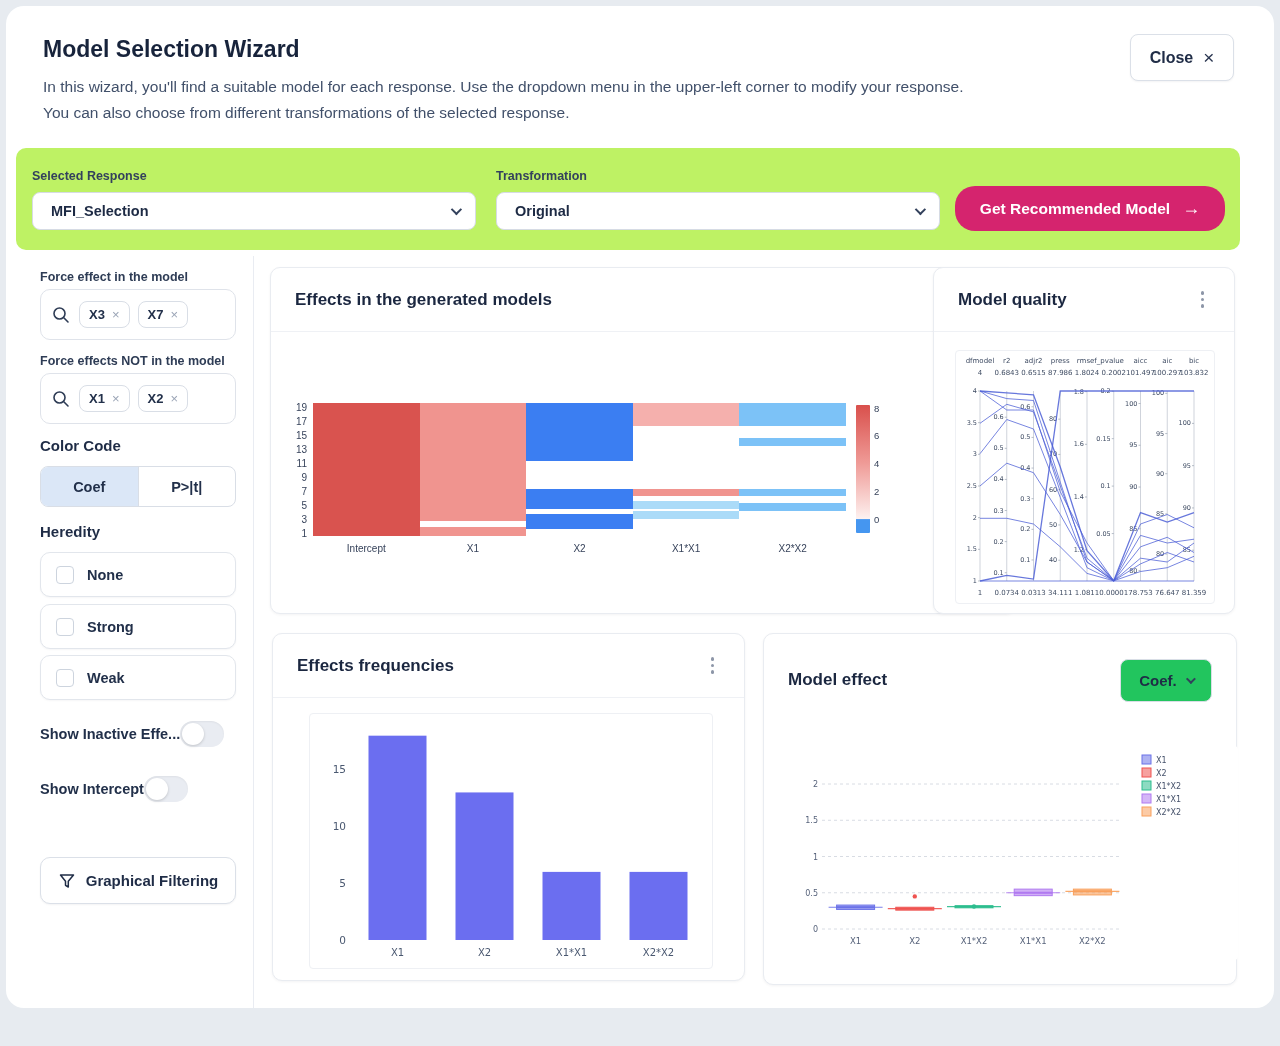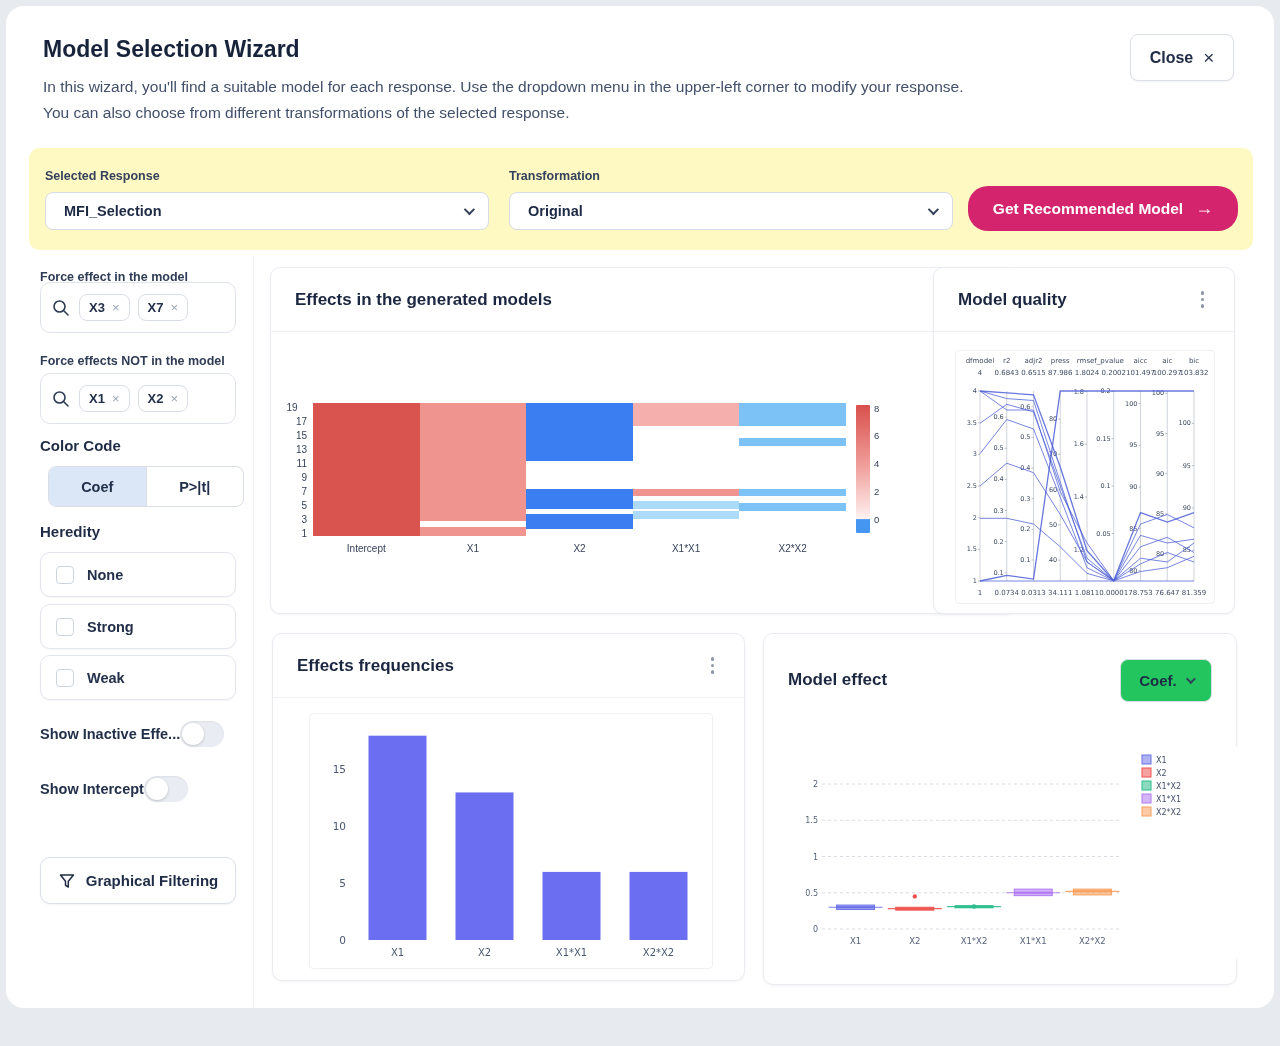--- a/index.html
+++ b/index.html
@@ -21,21 +21,21 @@
   .page-desc2 { position:absolute; left:37px; top:98px; font-size:15.5px; color:#41506a; }
   .close-btn {
     position:absolute; left:1124px; top:28px; width:104px; height:47px;
     background:#fff; border:1px solid #dbe0e8; border-radius:8px;
     display:flex; align-items:center; justify-content:center; gap:10px;
     font-size:16px; font-weight:600; color:#202d47; cursor:pointer;
     box-shadow:0 1px 2px rgba(16,24,40,.05);
   }
   .close-x { font-size:19px; font-weight:400; color:#2a3650; }
   
-  .toolbar { position:absolute; left:23px; top:142px; width:1224px; height:102px; background:#fef9c3; border-radius:10px; }
+  .toolbar { position:absolute; left:10px; top:142px; width:1224px; height:102px; background:#bef264; border-radius:10px; }
   .tb-label { position:absolute; font-size:12.5px; font-weight:600; color:#33415c; }
   .select {
     position:absolute; height:38px; background:#fff; border:1px solid #d6dbe4; border-radius:8px;
     display:flex; align-items:center; justify-content:space-between; padding:0 16px 0 18px;
     font-size:14.5px; font-weight:600; color:#1d2a44; cursor:pointer;
   }
   .chev { width:8px; height:8px; border-right:2px solid #33415c; border-bottom:2px solid #33415c; transform:rotate(45deg) translateY(-2px); }
   .rec-btn {
     position:absolute; left:939px; top:38px; width:270px; height:45px;
     border:none; border-radius:20px; cursor:pointer;
@@ -47,21 +47,21 @@
   .sidebar { position:absolute; left:22px; top:250px; width:226px; height:752px; border-right:1px solid #e9ecf2; }
   .sb-small-label { position:absolute; left:12px; font-size:12.5px; font-weight:600; color:#2e3c55; }
   .sb-med-label { position:absolute; left:12px; font-size:15px; font-weight:600; color:#1f2c46; }
   .search-box {
     position:absolute; left:12px; width:196px; height:51px;
     border:1px solid #dfe3ea; border-radius:10px; background:#fff;
     display:flex; align-items:center; gap:8px; padding:0 10px;
   }
   .chip { display:inline-flex; align-items:center; gap:7px; border:1px solid #d9dee6; border-radius:8px; padding:5px 9px; font-size:13px; font-weight:700; color:#22304a; background:#fff; cursor:default; }
   .chip-x { color:#9aa4b5; font-weight:400; font-size:13px; cursor:pointer; }
-  .seg { position:absolute; left:20px; width:196px; height:41px; display:flex; border:1px solid #d9dee6; border-radius:8px; overflow:hidden; background:#fff; }
+  .seg { position:absolute; left:12px; width:196px; height:41px; display:flex; border:1px solid #d9dee6; border-radius:8px; overflow:hidden; background:#fff; }
   .seg-opt { flex:1; display:flex; align-items:center; justify-content:center; font-weight:600; font-size:14.5px; color:#22304a; cursor:pointer; }
   .seg-sel { background:#dbe7f7; }
   .seg-opt + .seg-opt { border-left:1px solid #d9dee6; }
   .check-card {
     position:absolute; left:12px; width:196px; height:45px;
     border:1px solid #e2e6ec; border-radius:10px; background:#fff;
     display:flex; align-items:center; gap:13px; padding:0 15px;
     font-size:14.5px; font-weight:600; color:#22304a; cursor:pointer;
     box-shadow:0 1px 2px rgba(16,24,40,.04);
   }
@@ -126,21 +126,21 @@
       <span class="chev"></span>
     </div>
     <button class="rec-btn" id="rec-btn" style="background: rgb(213, 36, 110);">
       <span>Get Recommended Model</span>
       <span class="rec-arrow">→</span>
     </button>
   </div>
 
   <div class="sidebar">
     <div class="sb-small-label" style="top:14px;">Force effect in the model</div>
-    <div class="search-box" style="top:26px;align-items:center;">
+    <div class="search-box" style="top:33px;align-items:center;">
       <svg width="20" height="20" viewBox="0 0 20 20">
           <circle cx="8.5" cy="8.5" r="5.5" fill="none" stroke="#2e3c55" stroke-width="1.6"></circle>
           <line x1="12.8" y1="12.8" x2="17" y2="17" stroke="#2e3c55" stroke-width="1.6" stroke-linecap="round"></line>
         </svg>
       <span class="chip">
           <span>X3</span>
           <span class="chip-x">×</span>
         </span>
       <span class="chip">
           <span>X7</span>
@@ -208,21 +208,21 @@
   <div class="panel" style="left:264px; top:261px; width:746px; height:347px;">
     <div class="panel-head">
       <span class="panel-title">Effects in the generated models</span>
       <span class="kebab">
           <i></i>
           <i></i>
           <i></i>
         </span>
     </div>
     <div class="hm-wrap" id="heatmap">
-        <div class="hm-ylab" style="left: 6px; top: 3.5px; text-align: center;">19</div>
+        <div class="hm-ylab" style="left: 6px; top: 3.5px;">19</div>
         <div class="hm-ylab" style="left: 6px; top: 17.5px;">17</div>
         <div class="hm-ylab" style="left: 6px; top: 31.5px;">15</div>
         <div class="hm-ylab" style="left: 6px; top: 45.5px;">13</div>
         <div class="hm-ylab" style="left: 6px; top: 59.5px;">11</div>
         <div class="hm-ylab" style="left: 6px; top: 73.5px;">9</div>
         <div class="hm-ylab" style="left: 6px; top: 87.5px;">7</div>
         <div class="hm-ylab" style="left: 6px; top: 101.5px;">5</div>
         <div class="hm-ylab" style="left: 6px; top: 115.5px;">3</div>
         <div class="hm-ylab" style="left: 6px; top: 129.5px;">1</div>
         <div class="hm-plot">

